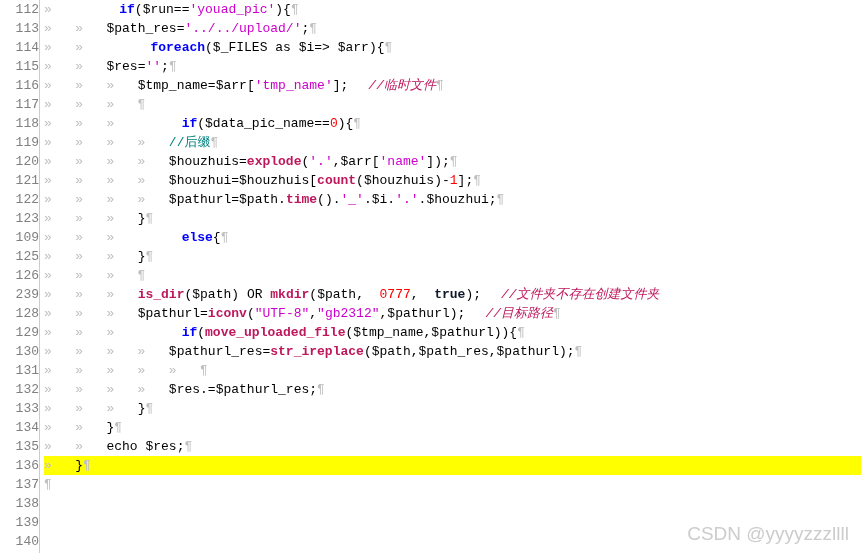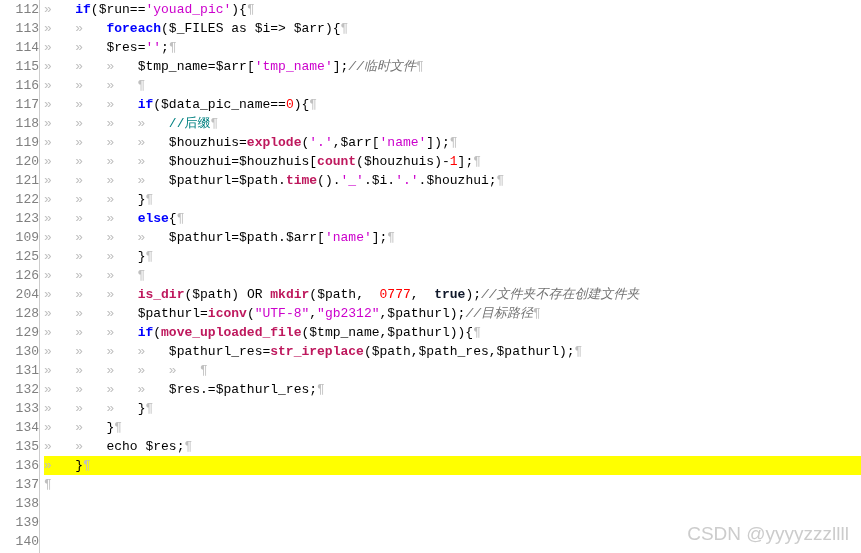--- a/index.html
+++ b/index.html
@@ -36,25 +36,25 @@
 .line {
   height: 19px;
   line-height: 19px;
   white-space: pre;
   position: relative;
 }
 .line.hl {
   background: #ffff00;
 }
 .ws { color: #c0c0c0; }
-.kw { color: #0000ff; font-weight: bold; }
+.kw { color: #0000ff; font-weight: bold; margin-left: 44px; }
 .str { color: #cc00cc; }
 .fn { color: #be185d; font-weight: bold; }
 .num { color: #ff0000; }
-.com { color: #737373; font-style: italic; }
+.com { color: #be185d; font-style: italic; margin-left: 20px; }
 .com-teal { color: #008080; }
 .var { color: #000; }
 .op { color: #000; }
 .bool { color: #0f172a; font-weight: bold; }
 .watermark {
   position: absolute;
   bottom: 8px;
   right: 12px;
   color: #ccc;
   font-family: Arial, sans-serif;
@@ -74,49 +74,49 @@
       <div>117</div>
       <div>118</div>
       <div>119</div>
       <div>120</div>
       <div>121</div>
       <div>122</div>
       <div>123</div>
       <div>109</div>
       <div>125</div>
       <div>126</div>
-      <div>204</div>
+      <div>239</div>
       <div>128</div>
       <div>129</div>
       <div>130</div>
       <div>131</div>
       <div>132</div>
       <div>133</div>
       <div>134</div>
       <div>135</div>
       <div>136</div>
       <div>137</div>
       <div>138</div>
       <div>139</div>
       <div>140</div>
     </div>
   <div class="code">
     <div class="line"><span class="ws">»   </span><span class="kw">if</span><span class="op">(</span><span class="var">$run</span><span class="op">==</span><span class="str">'youad_pic'</span><span class="op">){</span><span class="ws">¶</span></div>
+    <div class="line"><span class="ws">»   »   </span><span class="var">$path_res</span><span class="op">=</span><span class="str">'../../upload/'</span><span class="op">;</span><span class="ws">¶</span></div>
     <div class="line"><span class="ws">»   »   </span><span class="kw">foreach</span><span class="op">(</span><span class="var">$_FILES</span><span class="var"> as </span><span class="var">$i</span><span class="op">=&gt;</span><span class="var"> $arr</span><span class="op">){</span><span class="ws">¶</span></div>
     <div class="line"><span class="ws">»   »   </span><span class="var">$res</span><span class="op">=</span><span class="str">''</span><span class="op">;</span><span class="ws">¶</span></div>
     <div class="line"><span class="ws">»   »   »   </span><span class="var">$tmp_name</span><span class="op">=</span><span class="var">$arr</span><span class="op">[</span><span class="str">'tmp_name'</span><span class="op">]</span><span class="op">;</span><span class="com">//临时文件</span><span class="ws">¶</span></div>
     <div class="line"><span class="ws">»   »   »   ¶</span></div>
     <div class="line"><span class="ws">»   »   »   </span><span class="kw">if</span><span class="op">(</span><span class="var">$data_pic_name</span><span class="op">==</span><span class="num">0</span><span class="op">){</span><span class="ws">¶</span></div>
     <div class="line"><span class="ws">»   »   »   »   </span><span class="com-teal">//后缀</span><span class="ws">¶</span></div>
     <div class="line"><span class="ws">»   »   »   »   </span><span class="var">$houzhuis</span><span class="op">=</span><span class="fn">explode</span><span class="op">(</span><span class="str">'.'</span><span class="op">,</span><span class="var">$arr</span><span class="op">[</span><span class="str">'name'</span><span class="op">]</span><span class="op">)</span><span class="op">;</span><span class="ws">¶</span></div>
     <div class="line"><span class="ws">»   »   »   »   </span><span class="var">$houzhui</span><span class="op">=</span><span class="var">$houzhuis</span><span class="op">[</span><span class="fn">count</span><span class="op">(</span><span class="var">$houzhuis</span><span class="op">)</span><span class="op">-</span><span class="num">1</span><span class="op">]</span><span class="op">;</span><span class="ws">¶</span></div>
     <div class="line"><span class="ws">»   »   »   »   </span><span class="var">$pathurl</span><span class="op">=</span><span class="var">$path</span><span class="op">.</span><span class="fn">time</span><span class="op">().</span><span class="str">'_'</span><span class="op">.</span><span class="var">$i</span><span class="op">.</span><span class="str">'.'</span><span class="op">.</span><span class="var">$houzhui</span><span class="op">;</span><span class="ws">¶</span></div>
     <div class="line"><span class="ws">»   »   »   </span><span class="op">}</span><span class="ws">¶</span></div>
     <div class="line"><span class="ws">»   »   »   </span><span class="kw">else</span><span class="op">{</span><span class="ws">¶</span></div>
-    <div class="line"><span class="ws">»   »   »   »   </span><span class="var">$pathurl</span><span class="op">=</span><span class="var">$path</span><span class="op">.</span><span class="var">$arr</span><span class="op">[</span><span class="str">'name'</span><span class="op">]</span><span class="op">;</span><span class="ws">¶</span></div>
     <div class="line"><span class="ws">»   »   »   </span><span class="op">}</span><span class="ws">¶</span></div>
     <div class="line"><span class="ws">»   »   »   ¶</span></div>
     <div class="line"><span class="ws">»   »   »   </span><span class="fn">is_dir</span><span class="op">(</span><span class="var">$path</span><span class="op">)</span><span class="var"> OR </span><span class="fn">mkdir</span><span class="op">(</span><span class="var">$path</span><span class="op">,  </span><span class="num">0777</span><span class="op">,  </span><span class="bool">true</span><span class="op">)</span><span class="op">;</span><span class="com">//文件夹不存在创建文件夹</span></div>
     <div class="line"><span class="ws">»   »   »   </span><span class="var">$pathurl</span><span class="op">=</span><span class="fn">iconv</span><span class="op">(</span><span class="str">"UTF-8"</span><span class="op">,</span><span class="str">"gb2312"</span><span class="op">,</span><span class="var">$pathurl</span><span class="op">)</span><span class="op">;</span><span class="com">//目标路径</span><span class="ws">¶</span></div>
     <div class="line"><span class="ws">»   »   »   </span><span class="kw">if</span><span class="op">(</span><span class="fn">move_uploaded_file</span><span class="op">(</span><span class="var">$tmp_name</span><span class="op">,</span><span class="var">$pathurl</span><span class="op">)</span><span class="op">){</span><span class="ws">¶</span></div>
     <div class="line"><span class="ws">»   »   »   »   </span><span class="var">$pathurl_res</span><span class="op">=</span><span class="fn">str_ireplace</span><span class="op">(</span><span class="var">$path</span><span class="op">,</span><span class="var">$path_res</span><span class="op">,</span><span class="var">$pathurl</span><span class="op">)</span><span class="op">;</span><span class="ws">¶</span></div>
     <div class="line"><span class="ws">»   »   »   »   »   </span><span class="ws">¶</span></div>
     <div class="line"><span class="ws">»   »   »   »   </span><span class="var">$res</span><span class="op">.=</span><span class="var">$pathurl_res</span><span class="op">;</span><span class="ws">¶</span></div>
     <div class="line"><span class="ws">»   »   »   </span><span class="op">}</span><span class="ws">¶</span></div>
     <div class="line"><span class="ws">»   »   </span><span class="op">}</span><span class="ws">¶</span></div>

